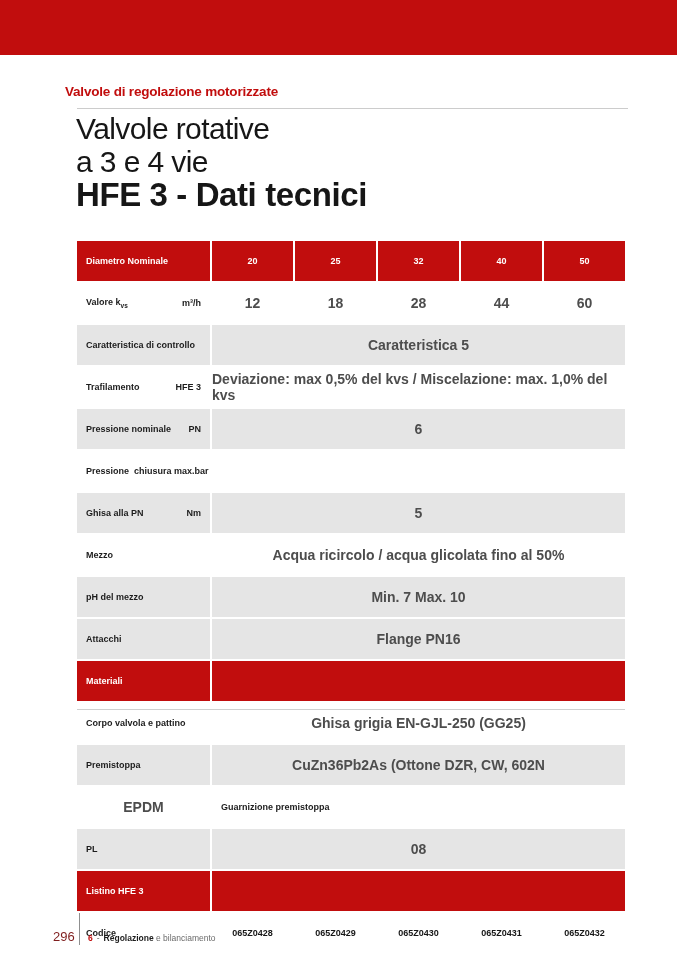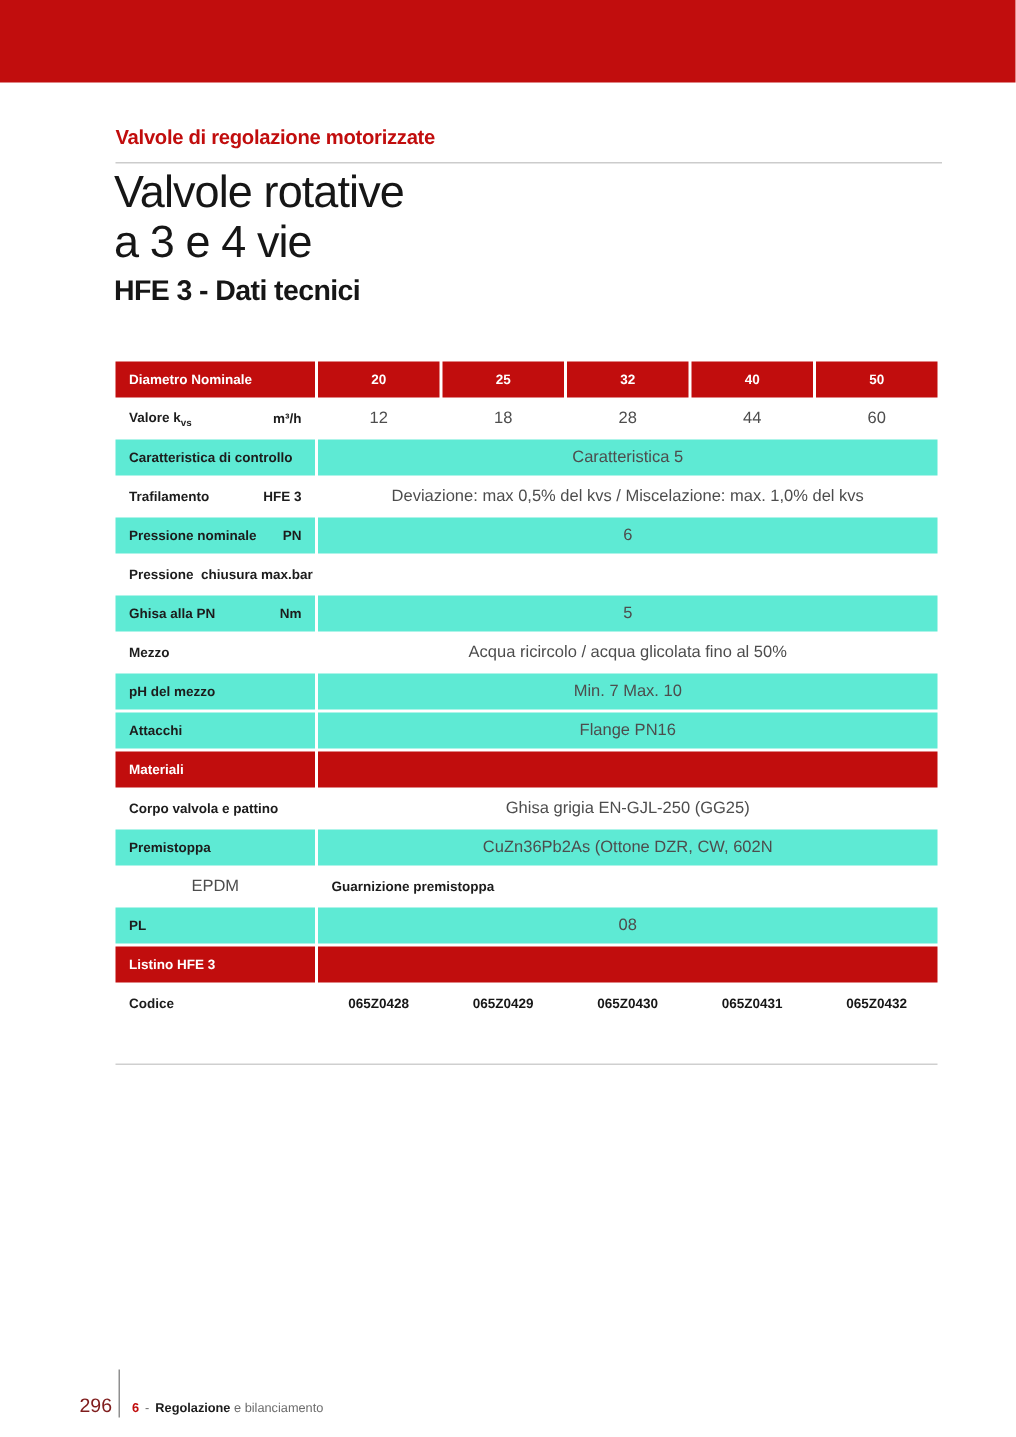--- a/index.html
+++ b/index.html
@@ -1,38 +1,38 @@
 <!DOCTYPE html>
 <html><head>
 <meta charset="utf-8">
 <style>
   html,body{margin:0;padding:0;}
   body{
     width:677px;height:958px;position:relative;background:#ffffff;
     font-family:"Liberation Sans",sans-serif;overflow:hidden;
   }
   .top-band{position:absolute;left:0;top:0;width:677px;height:55px;background:#c10d0d;}
-  .eyebrow{position:absolute;left:77px;top:84px;font-size:13.5px;font-weight:bold;color:#c10d0d;letter-spacing:-0.2px;}
+  .eyebrow{position:absolute;left:65px;top:84px;font-size:13.5px;font-weight:bold;color:#c10d0d;letter-spacing:-0.2px;}
   .title-rule{position:absolute;left:77px;top:108px;width:551px;height:0;border-top:1px solid #cccccc;}
   .title-block{position:absolute;left:76px;top:112px;color:#161616;line-height:33px;letter-spacing:-0.6px;}
   .title-light{font-size:30px;font-weight:400;}
-  .title-bold{font-size:19px;font-weight:700;letter-spacing:-0.4px;}
+  .title-bold{font-size:33px;font-weight:700;letter-spacing:-0.4px;}
 
   .tech-table{position:absolute;left:77px;top:241px;width:548px;display:flex;flex-direction:column;gap:2px;}
-  .t-row{display:grid;grid-template-columns:133px 1fr;gap:2px;height:24px;}
+  .t-row{display:grid;grid-template-columns:133px 1fr;gap:2px;height:40px;}
   .t-row.cols{grid-template-columns:133px repeat(5,1fr);}
   .cell{display:flex;align-items:center;justify-content:center;}
   .label-cell{justify-content:space-between;padding:0 9px;font-size:9px;font-weight:bold;color:#1c1c1c;}
   .label-cell span{white-space:pre;}
   .label-cell sub{font-size:6.5px;}
   .unit{font-weight:bold;}
-  .val-cell{font-size:11px;color:#4d4d4d;}
+  .val-cell{font-size:14px;color:#4d4d4d;font-weight:bold;}
   .val-cell.bold-val{font-size:9px;color:#161616;font-weight:bold;}
   .bg-white{background:#ffffff;}
-  .bg-gray{background:#5eead4;}
+  .bg-gray{background:#e5e5e5;}
   .bg-red{background:#c10d0d;}
   .t-row.header-row .label-cell,.t-row.section-row .label-cell{color:#ffffff;}
   .t-row.header-row .val-cell{color:#ffffff;font-weight:bold;font-size:9px;}
   .table-bottom-rule{position:absolute;left:77px;top:709px;width:548px;height:0;border-top:1px solid #cfcfcf;}
 
   .footer-pagenum{position:absolute;left:53px;top:929px;font-size:13px;color:#7f1d1d;}
   .footer-vrule{position:absolute;left:79px;top:913px;height:32px;width:0;border-left:1px solid #8f8f8f;}
   .footer-line{position:absolute;left:88px;top:933px;font-size:8.5px;color:#6b6b6b;display:flex;gap:4px;align-items:baseline;}
   .footer-chapter-num{color:#c10d0d;font-weight:bold;}
   .footer-chapter-bold{color:#1c1c1c;font-weight:bold;text-align:right;}

